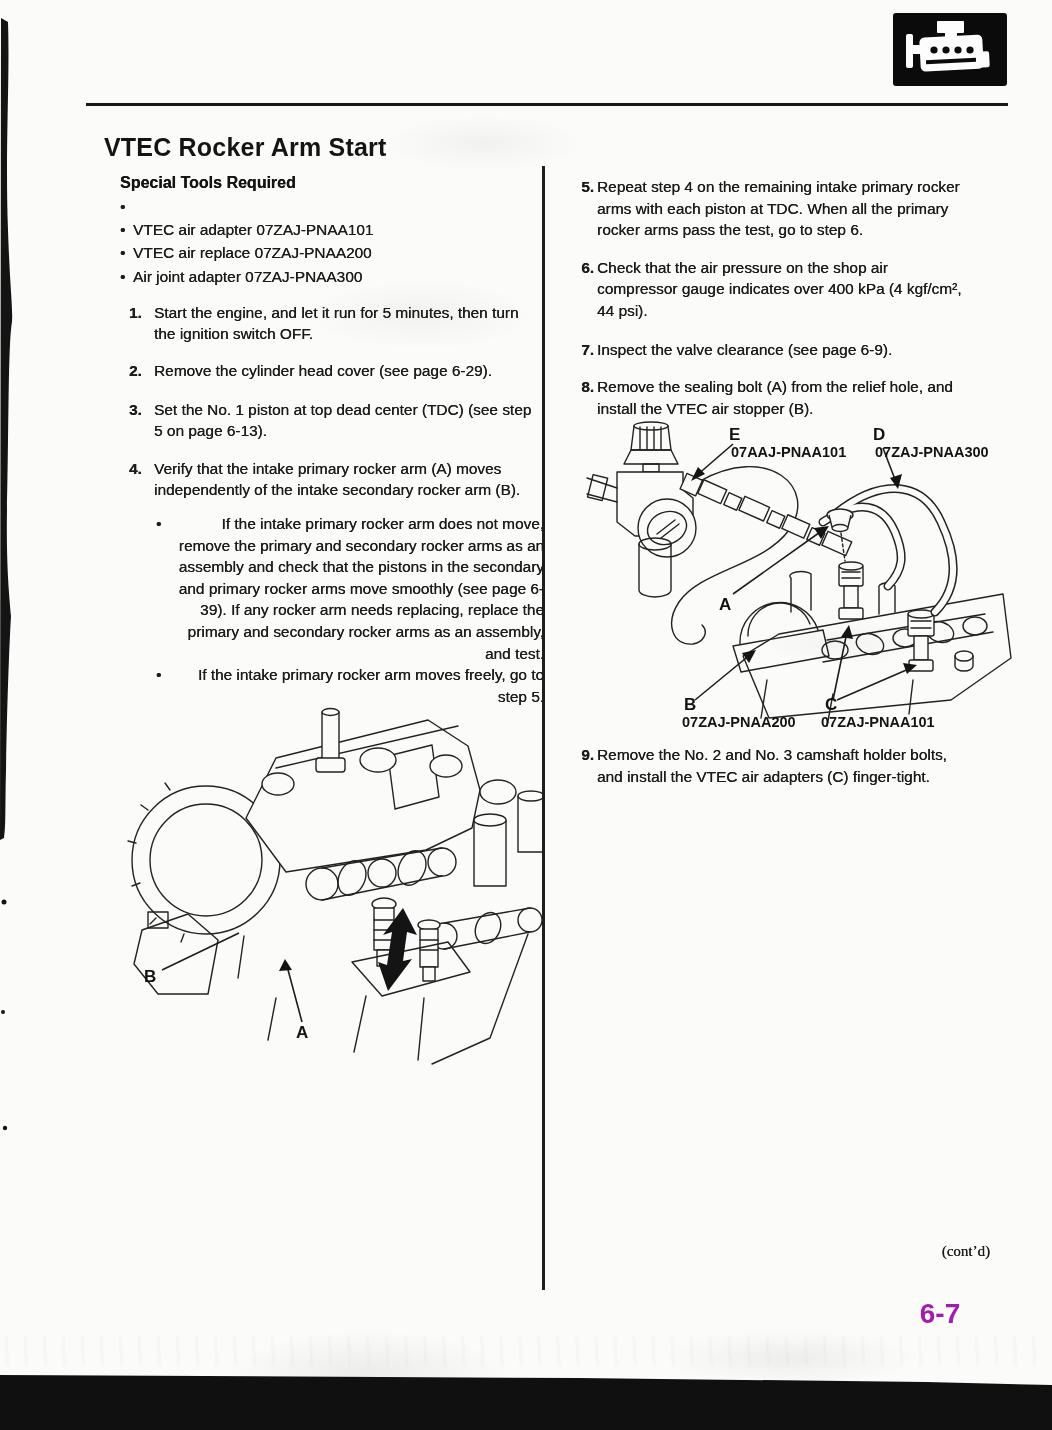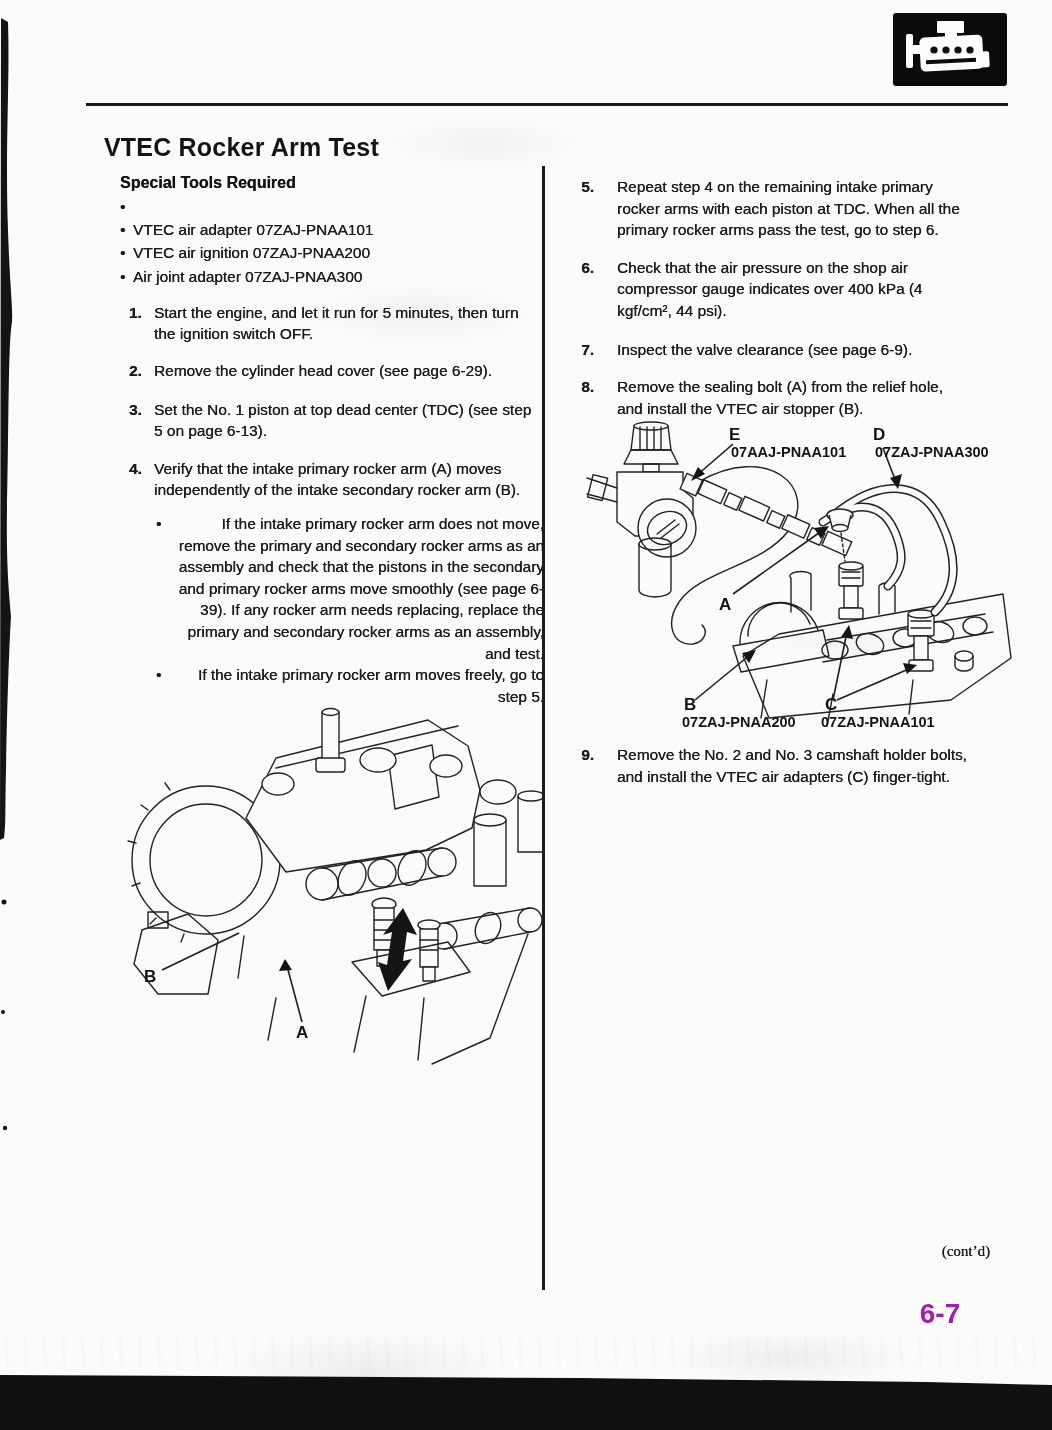--- a/index.html
+++ b/index.html
@@ -38,21 +38,21 @@
   .ltxt{flex:1;}
   .mt14{margin-top:14px}.mt15{margin-top:15px}.mt16{margin-top:16px}.mt17{margin-top:17px}
   .sub-bullets{margin-top:12px;margin-left:34px;}
   .sub-bullet{display:flex;}
   .sb-marker{flex:0 0 14px;padding-left:2px;}
   .sb-text{flex:1;text-align:right;}
 
   .right-col{position:absolute;left:568px;top:176px;width:404px;}
   .right-col-lower{position:absolute;left:560px;top:744px;width:412px;}
   .rnum{flex:0 0 26px;text-align:right;font-weight:bold;}
-  .rtxt{flex:1;margin-left:23px;}
+  .rtxt{flex:1;margin-left:3px;}
 
   .figure{position:absolute;}
   .fig-left{left:126px;top:698px;}
   .fig-right{left:583px;top:418px;}
   .fig-label{font-family:"Liberation Sans",sans-serif;font-weight:bold;font-size:17px;fill:#131313;}
   .fig-tool{font-family:"Liberation Sans",sans-serif;font-weight:bold;font-size:14.5px;fill:#131313;}
   .ln{stroke:#222;stroke-width:1.4;fill:none;stroke-linecap:round;stroke-linejoin:round;}
   .lnf{stroke:#222;stroke-width:1.4;fill:#fbfbf9;stroke-linejoin:round;}
   .leader{stroke:#1d1d1d;stroke-width:1.6;fill:none;}
   .dark{fill:#141414;stroke:none;}
@@ -95,36 +95,36 @@
         <circle cx="41" cy="37" r="3.6"></circle>
         <circle cx="53" cy="37" r="3.6"></circle>
         <circle cx="65" cy="37" r="3.6"></circle>
         <circle cx="77" cy="37" r="3.6"></circle>
         <rect x="33" y="46" width="50" height="4" transform="rotate(-3 58 48)"></rect>
       </g>
     </svg>
   </div>
 
   <div class="header-rule"></div>
-  <h1 class="page-title">VTEC Rocker Arm Test</h1>
+  <h1 class="page-title">VTEC Rocker Arm Start</h1>
   <div class="col-divider"></div>
 
   <div class="left-col body-text">
     <div class="tools-heading">Special Tools Required</div>
     <ul class="tool-list">
       <li>
           <span class="tool-bullet">•</span>
         </li>
       <li>
           <span class="tool-bullet">•</span>
           <span>VTEC air adapter 07ZAJ-PNAA101</span>
         </li>
       <li>
           <span class="tool-bullet">•</span>
-          <span>VTEC air ignition 07ZAJ-PNAA200</span>
+          <span>VTEC air replace 07ZAJ-PNAA200</span>
         </li>
       <li>
           <span class="tool-bullet">•</span>
           <span>Air joint adapter 07ZAJ-PNAA300</span>
         </li>
     </ul>
 
     <div class="step mt14">
       <span class="lnum">1.</span>
       <span class="ltxt">Start the engine, and let it run for 5 minutes, then turn the ignition switch OFF.</span>

